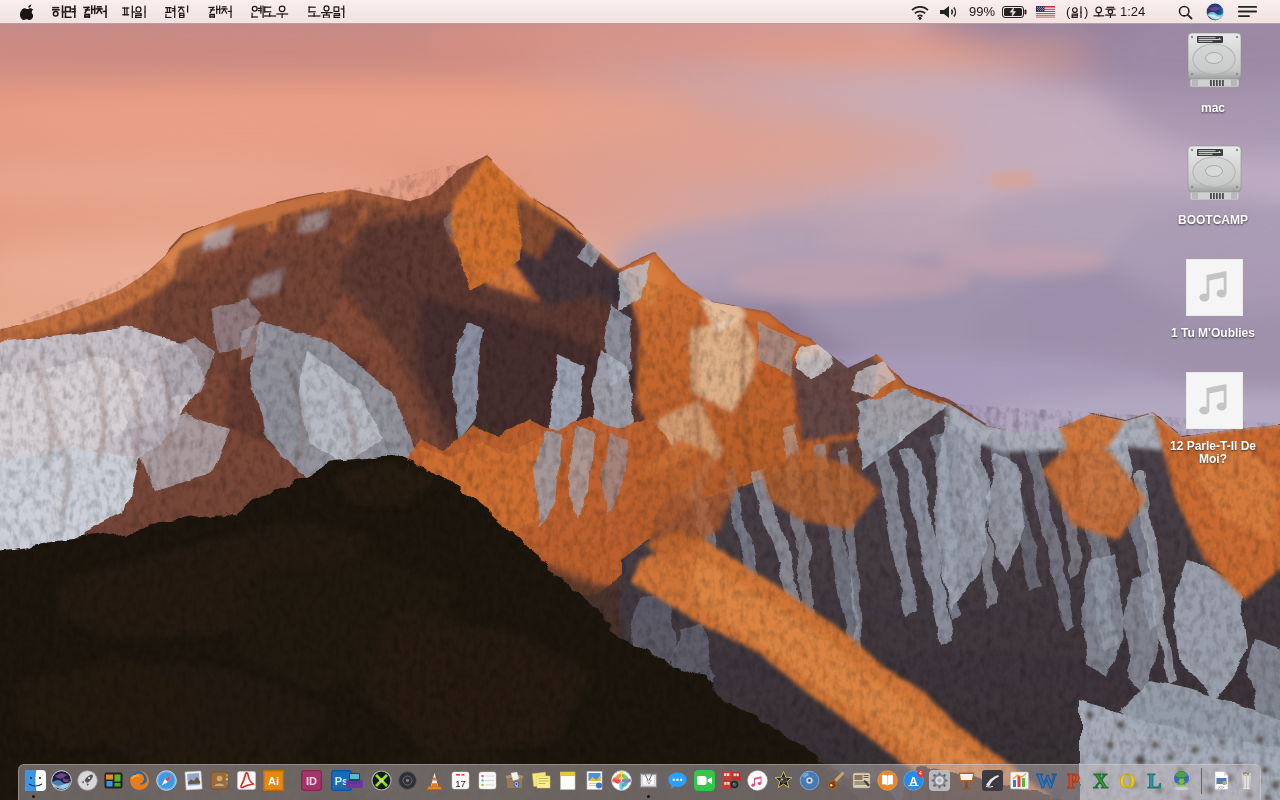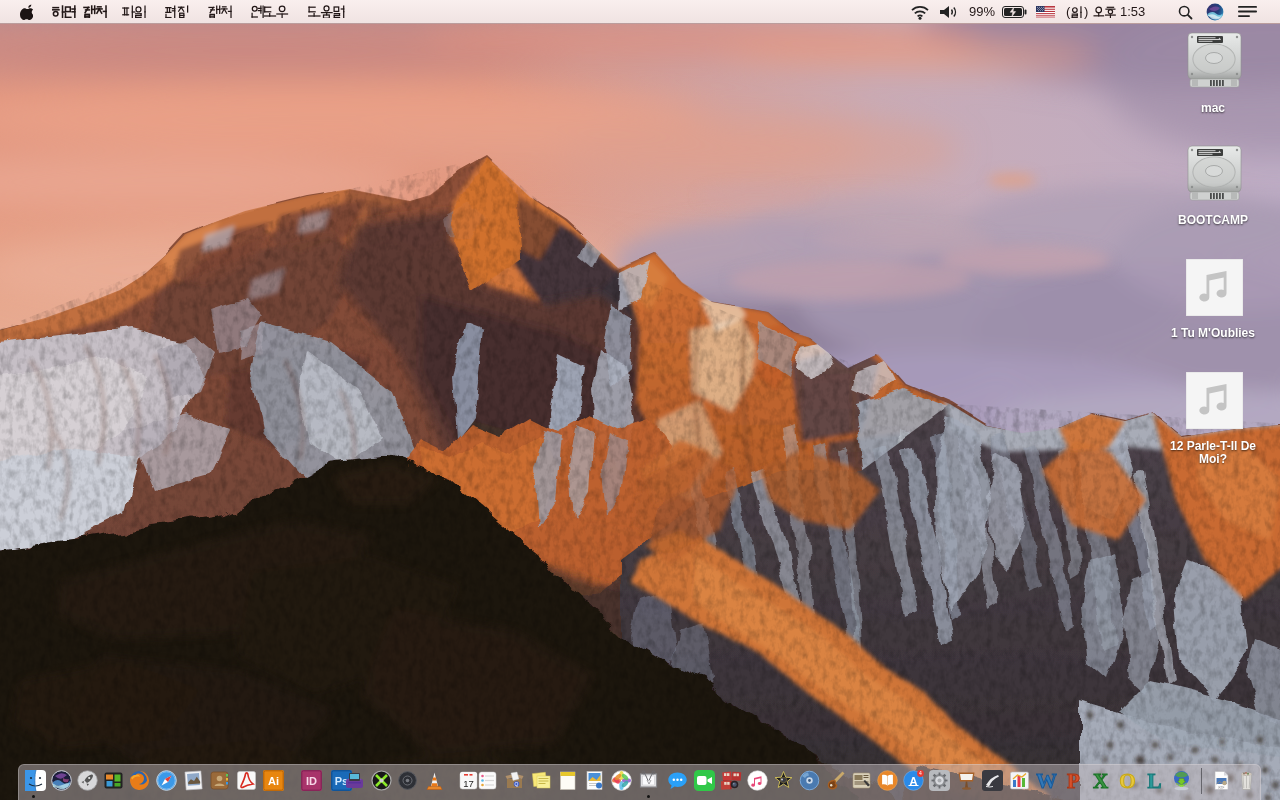--- a/index.html
+++ b/index.html
@@ -554,21 +554,21 @@
         </g>
         <g transform="translate(12.0,0) scale(0.95)">
           <line x1="2.4" y1="1.4" x2="9.2" y2="1.4"></line>
           <line x1="1" y1="3.4" x2="10.6" y2="3.4"></line>
           <circle cx="5.8" cy="6.3" r="2.3" fill="none"></circle>
           <line x1="0.6" y1="9.8" x2="11" y2="9.8"></line>
           <line x1="5.8" y1="9.8" x2="5.8" y2="13"></line>
         </g>
       </g>
     </svg>
-<span class="mi" style="left:1120px;">1:53</span>
+<span class="mi" style="left:1120px;">1:24</span>
 <svg class="msvg" style="left:1178px;top:5px;" width="15" height="15" viewBox="0 0 15 15">
       <circle cx="6.2" cy="6.2" r="4.7" fill="none" stroke="#222" stroke-width="1.6"></circle>
       <line x1="9.8" y1="9.8" x2="13.5" y2="13.5" stroke="#222" stroke-width="1.8" stroke-linecap="round"></line>
     </svg>
 <svg class="msvg" style="left:1206px;top:3px;" width="18" height="18" viewBox="0 0 18 18">
 <defs>
         <radialGradient id="siri1" cx=".3" cy=".3" r="1">
           <stop offset="0" stop-color="#3b2d6e"></stop>
           <stop offset=".45" stop-color="#21417a"></stop>
           <stop offset=".75" stop-color="#2a7fb5"></stop>
@@ -792,21 +792,21 @@
         <circle cx="10.5" cy="10.5" r="1.8" fill="#787a80"></circle>
       </svg>
     </div>
 <div class="di" style="left:423.5px;">
       <svg width="21" height="21" viewBox="0 0 21 21">
         <path d="M10.5,2.5 l3.6,14 h-7.2 z" fill="#f0f0f0"></path>
         <path d="M9.2,7.5 h2.6 l0.9,3 h-4.4 z M8.1,13.2 h4.8 l0.9,3 h-6.6 z" fill="#e87818"></path>
         <path d="M4.5,16.5 h12 l1.5,3 h-15 z" fill="#e8872a" stroke="#c05808" stroke-width=".5"></path>
       </svg>
     </div>
-<div class="di" style="left:449.5px;margin-left:8px;">
+<div class="di" style="left:449.5px;">
       <svg width="21" height="21" viewBox="0 0 21 21">
         <rect x="2" y="2" width="17" height="17" rx="2.5" fill="#f8f8f8" stroke="#c8c8c8" stroke-width=".5"></rect>
         <path d="M2,4.5 a2.5,2.5 0 0 1 2.5,-2.5 h12 a2.5,2.5 0 0 1 2.5,2.5 v2 h-17 z" fill="#f8f8f8"></path>
         <rect x="6" y="4" width="4" height="1.6" fill="#e83a30"></rect>
         <rect x="11.5" y="4" width="3" height="1.6" fill="#e83a30"></rect>
         <text x="10.5" y="16.5" font-family="Liberation Sans" font-size="9.5" fill="#222" text-anchor="middle">17</text>
       </svg>
     </div>
 <div class="di" style="left:476.5px;">
       <svg width="21" height="21" viewBox="0 0 21 21">

